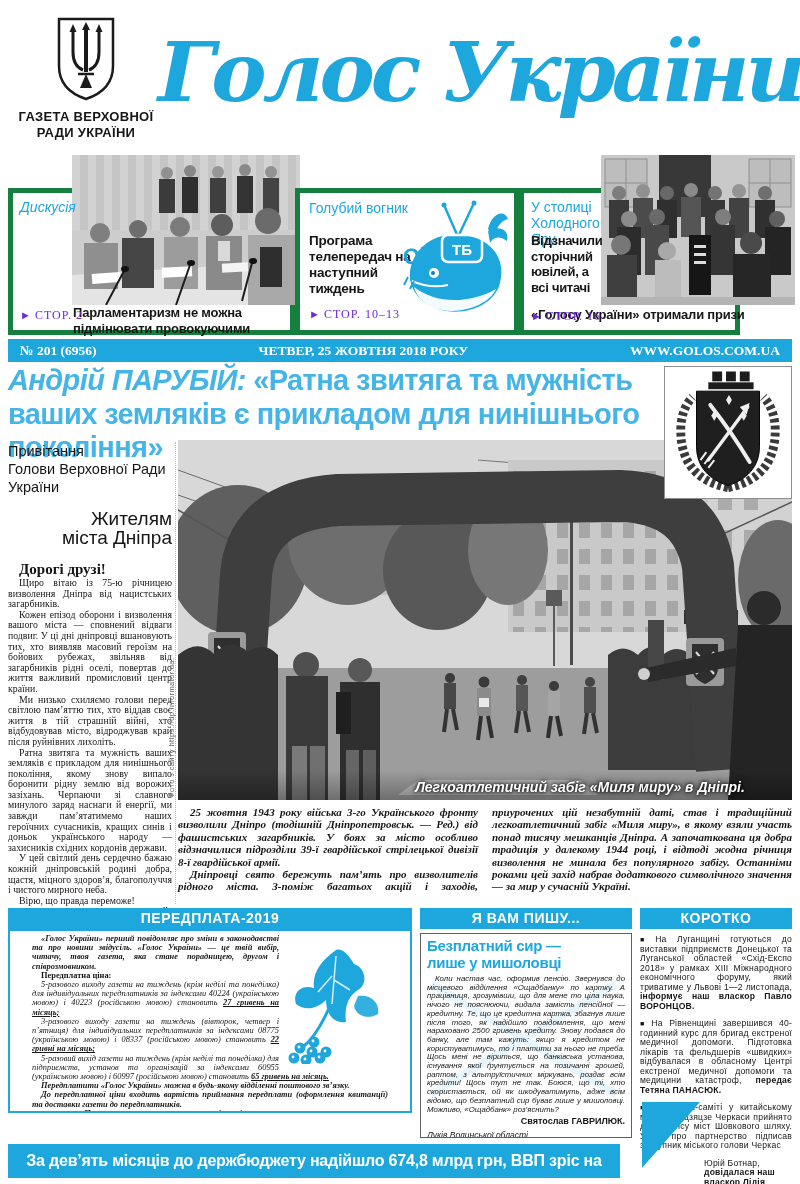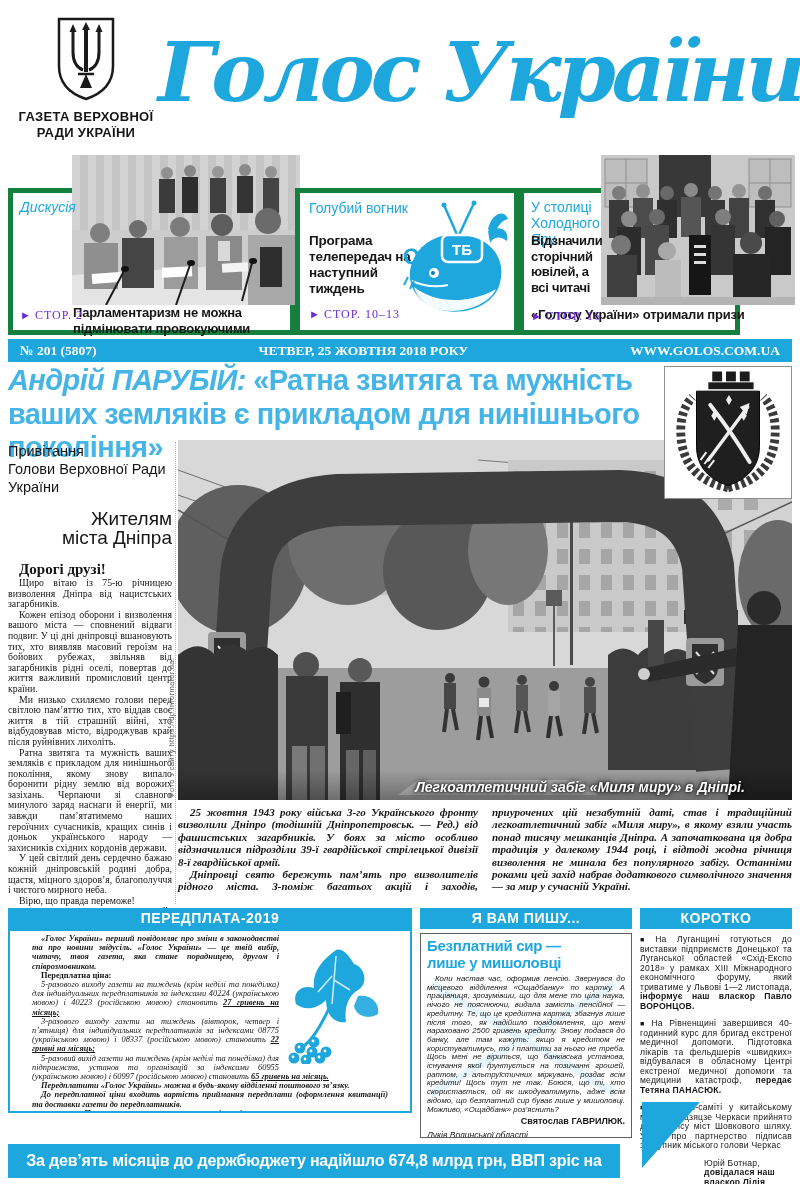--- a/index.html
+++ b/index.html
@@ -275,21 +275,21 @@
       </g>
       <rect y="142" width="194" height="8" fill="#b4b4b4"></rect>
     </svg>
     <span class="tlabel">У столиці Холодного Яру</span>
     <div class="tcap-n">Відзначили сторічний ювілей, а всі читачі</div>
     <div class="tcap-w">«Голосу України» отримали призи</div>
     <div class="pageref"><span class="arr">►</span><span>СТОР. 16</span></div>
   </article>
 
   <div class="datebar">
-    <span>№ 201 (5807)</span>
+    <span>№ 201 (6956)</span>
     <span>ЧЕТВЕР, 25 ЖОВТНЯ 2018 РОКУ</span>
     <span>WWW.GOLOS.COM.UA</span>
   </div>
 
   <h1 class="headline"><span class="spk">Андрій ПАРУБІЙ: </span><span>«Ратна звитяга та мужність ваших земляків є прикладом для нинішнього покоління»</span></h1>
 
   <div class="crest-box">
     <svg width="122" height="127" viewBox="0 0 124 128">
       <path d="M62,120 C30,114 14,94 14,62 C14,48 18,36 26,28" fill="none" stroke="#3a3a3a" stroke-width="9" stroke-dasharray="4 3"></path>
       <path d="M62,120 C94,114 110,94 110,62 C110,48 106,36 98,28" fill="none" stroke="#3a3a3a" stroke-width="9" stroke-dasharray="4 3"></path>

